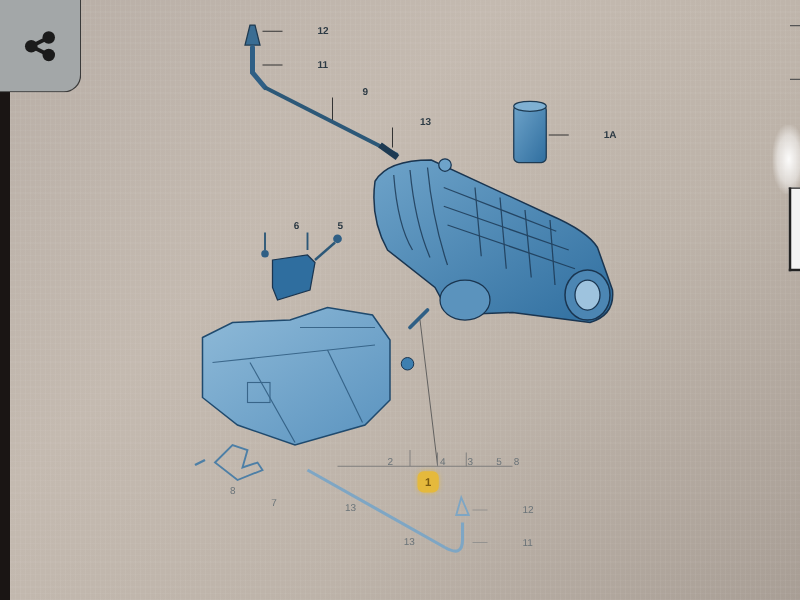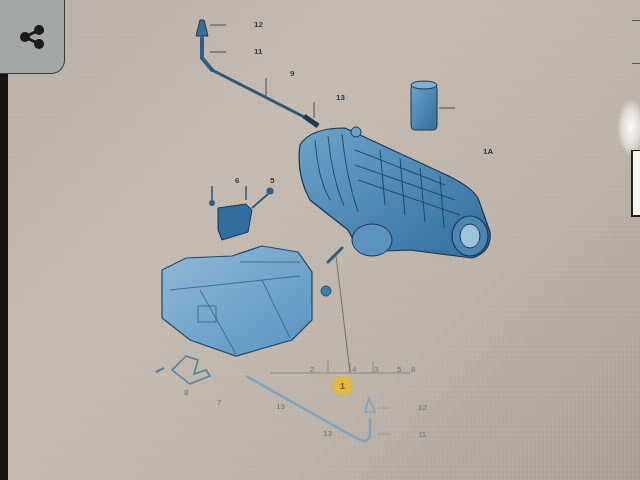--- a/index.html
+++ b/index.html
@@ -144,21 +144,21 @@
     <path d="M365 412 L369 398 L375 412 Z" fill="none" stroke="#7ea6c4" stroke-width="1.5"></path>
   </g>
   <line x1="378" y1="408" x2="390" y2="408" stroke="#888" stroke-width="0.6"></line>
   <line x1="378" y1="434" x2="390" y2="434" stroke="#888" stroke-width="0.6"></line>
 </svg>
 
 <div class="callout" style="left:227px;top:21px;">12</div>
 <div class="callout" style="left:227px;top:48px;">11</div>
 <div class="callout" style="left:263px;top:70px;">9</div>
 <div class="callout" style="left:309px;top:94px;">13</div>
-<div class="callout" style="left:456px;top:104px;margin-top:44px;">1A</div>
+<div class="callout" style="left:456px;top:104px;">1A</div>
 <div class="callout" style="left:208px;top:177px;">6</div>
 <div class="callout" style="left:243px;top:177px;">5</div>
 <div class="callout faint" style="left:157px;top:389px;">8</div>
 <div class="callout faint" style="left:190px;top:399px;">7</div>
 <div class="callout faint" style="left:249px;top:403px;">13</div>
 <div class="callout faint" style="left:296px;top:430px;">13</div>
 <div class="callout faint" style="left:391px;top:404px;">12</div>
 <div class="callout faint" style="left:391px;top:431px;">11</div>
 <div class="callout faint" style="left:283px;top:366px;">2</div>
 <div class="callout faint" style="left:325px;top:366px;">4</div>

